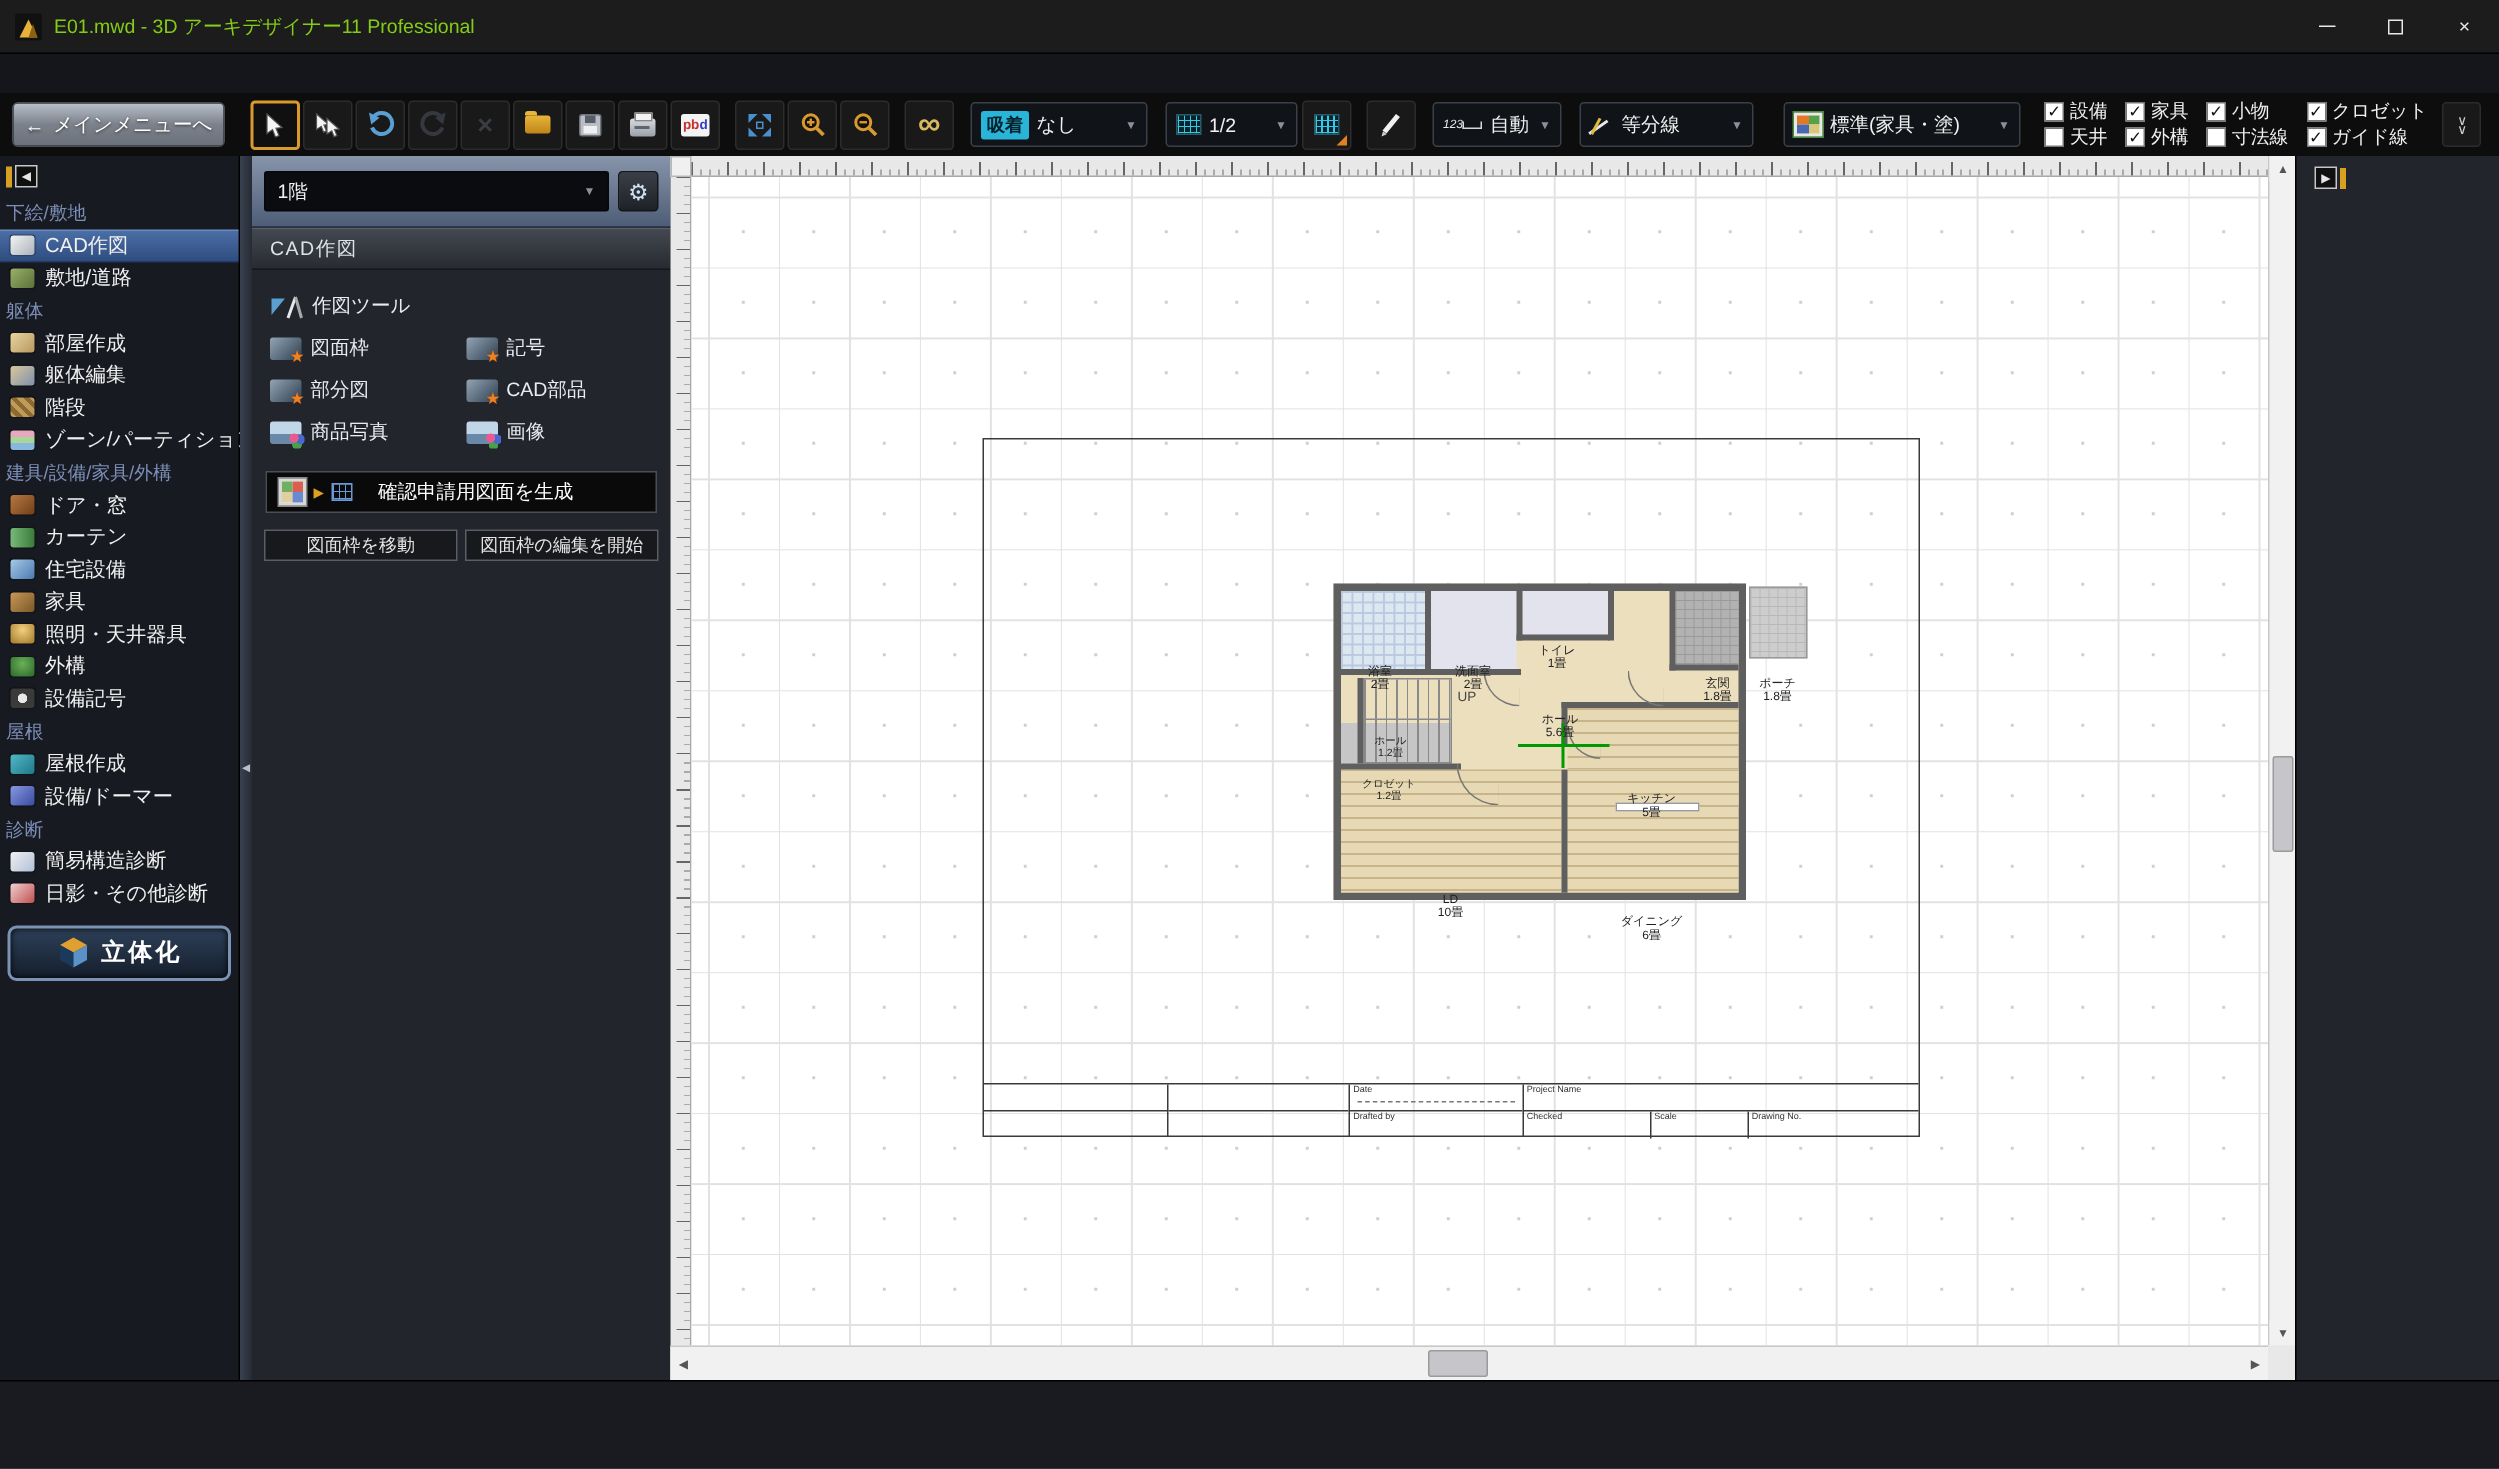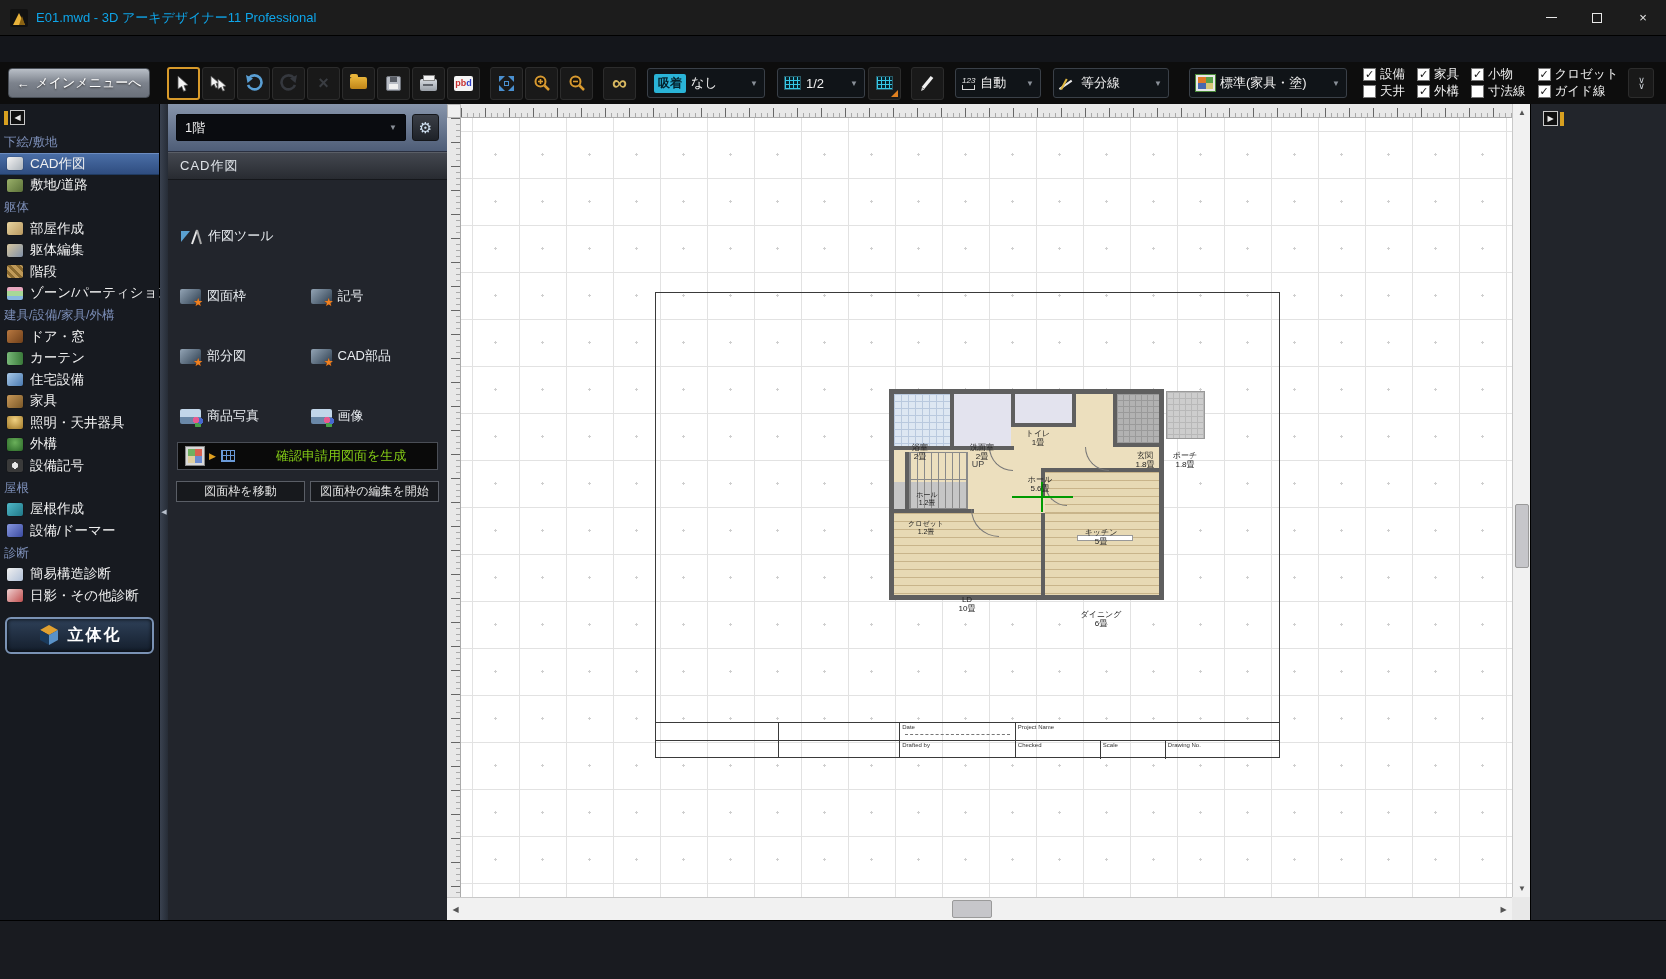--- a/index.html
+++ b/index.html
@@ -4,21 +4,21 @@
 <style>
   * { box-sizing: border-box; margin: 0; padding: 0; }
   html,body { width:1666px; height:979px; background:#14161b; font-family:"Liberation Sans","DejaVu Sans",sans-serif; overflow:hidden; }
   #root { position:relative; width:1666px; height:979px; background:#14161b; }
 
   
   .titlebar { position:absolute; left:0; top:0; width:1666px; height:36px; background:#1c1c1c; display:flex; align-items:center; border-bottom:1px solid #000; }
   .applogo { width:18px; height:18px; margin:0 8px 0 10px; background:#111; border-radius:2px; position:relative; overflow:hidden; }
   .applogo::before { content:""; position:absolute; left:3px; bottom:2px; border-left:6px solid transparent; border-right:6px solid transparent; border-bottom:12px solid #e8b23a; }
   .applogo::after { content:""; position:absolute; left:9px; bottom:2px; border-left:3px solid transparent; border-right:3px solid transparent; border-bottom:9px solid #8a6212; }
-  .wtitle { color:#0ea5e9; font-size:13px; }
+  .wtitle { color:#84cc16; font-size:13px; }
   .wctrls { margin-left:auto; display:flex; height:36px; }
   .wbtn { width:46px; height:36px; display:flex; align-items:center; justify-content:center; color:#e8e8e8; font-size:13px; }
   .minbar { width:11px; height:1px; background:#e8e8e8; }
   .maxbox { width:10px; height:10px; border:1px solid #e8e8e8; }
 
   
   .menubar { position:absolute; left:0; top:36px; width:1666px; height:26px; background:#1f1f1f; display:flex; align-items:center; padding-left:10px; border-bottom:1px solid #000; }
   .menuitem { color:#f0f0f0; font-size:13px; padding:0 11px; height:26px; display:flex; align-items:center; cursor:default; }
 
   
@@ -40,21 +40,21 @@
   .printer-icon::after { content:""; position:absolute; left:3px; top:5px; width:10px; height:2px; background:#60646c; }
   .pbd-icon { width:19px; height:15px; background:#f4f4f4; border-radius:2px; display:flex; align-items:center; justify-content:center; font-size:9px; font-weight:bold; }
   .pbd-icon .r { color:#c83030; } .pbd-icon .b { color:#3040c8; }
   .field { height:30px; background:#101418; border:1px solid #3a4048; border-radius:3px; display:flex; align-items:center; padding:0 6px; gap:5px; margin:0 2px; }
   .field .val { color:#f0f0f0; font-size:13px; }
   .drop { color:#8a9098; font-size:8px; margin-left:auto; }
   .snapbadge { background:#2ab4d8; color:#04222c; font-size:12px; font-weight:bold; padding:1px 4px; border-radius:2px; }
   .gridico { width:17px; height:14px; background:#06242c; border:1px solid #2a5a66; background-image:repeating-linear-gradient(90deg,#35c8e8 0 1px,transparent 1px 4px),repeating-linear-gradient(0deg,#35c8e8 0 1px,transparent 1px 4px); }
   .gridico.editpen::after { content:""; position:absolute; right:2px; bottom:2px; border-left:7px solid transparent; border-bottom:7px solid #e08020; }
   .penbtn svg { display:block; }
-  .b123 { display:flex; flex-direction:column; align-items:center; color:#e8e8e8; }
+  .b123 { display:flex; align-items:center; color:#e8e8e8; }
   .b123 .n { font-size:8px; font-style:italic; line-height:1; }
   .b123 .u { width:13px; height:5px; border:1px solid #d8d8d8; border-top:none; }
   .eqico { width:16px; height:13px; position:relative; }
   .eqico::before { content:""; position:absolute; left:0; bottom:0; width:15px; height:2px; background:#e8e8e8; transform:rotate(-35deg); transform-origin:left bottom; }
   .eqico::after { content:""; position:absolute; left:2px; bottom:0; width:12px; height:2px; background:#e0b840; transform:rotate(-62deg); transform-origin:left bottom; }
   .styleico { width:19px; height:16px; background:#fff; border:2px solid #e8e8e8; outline:1px solid #4a8a3a; display:grid; grid-template-columns:1fr 1fr; grid-template-rows:1fr 1fr; }
   .styleico i:nth-child(1){background:#e07828;} .styleico i:nth-child(2){background:#58a048;} .styleico i:nth-child(3){background:#4868b0;} .styleico i:nth-child(4){background:#d8c878;}
   .cbarea { display:flex; gap:12px; margin-left:14px; }
   .cbcol { display:flex; flex-direction:column; gap:2px; }
   .cb { display:flex; align-items:center; gap:4px; height:15px; }
@@ -75,33 +75,33 @@
   .to3d { margin:10px 5px 0; height:37px; border:2px solid #7a92b4; border-radius:6px; background:linear-gradient(#2e4058,#141e2c); display:flex; align-items:center; justify-content:center; gap:8px; color:#fff; font-size:16px; font-weight:bold; letter-spacing:2px; box-shadow:0 0 4px #000 inset; }
 
   
   .splitter { position:absolute; left:160px; top:104px; width:8px; height:816px; background:linear-gradient(90deg,#3a4250,#262c36); color:#b8c0cc; font-size:7px; display:flex; align-items:center; justify-content:center; }
   .toolpanel { position:absolute; left:168px; top:104px; width:279px; height:816px; background:#22252c; }
   .floorbar { height:48px; background:linear-gradient(#8795ab,#4e5d77); display:flex; align-items:center; padding:0 8px; gap:6px; border-bottom:1px solid #2a3040; }
   .floorsel { flex:1; height:27px; background:#0a0c10; border:1px solid #06080c; border-radius:2px; color:#f0f0f0; font-size:13px; display:flex; align-items:center; padding:0 8px; }
   .gearbtn { width:27px; height:27px; background:linear-gradient(#3a3e46,#1e2228); border:1px solid #14161a; border-radius:3px; color:#cfe0f0; font-size:15px; display:flex; align-items:center; justify-content:center; }
   .cadheader { height:28px; background:linear-gradient(#43474f,#282b31); border-top:1px solid #5a5e66; border-bottom:1px solid #15171b; color:#dfe3e8; font-size:13px; display:flex; align-items:center; padding-left:12px; letter-spacing:1px; }
   .toollist { padding:10px 6px 4px 12px; }
-  .trow { display:flex; height:28px; align-items:center;margin-top:32px; }
+  .trow { display:flex; height:28px; align-items:center; }
   .tool { display:flex; align-items:center; gap:6px; width:50%; color:#e8ecf0; font-size:13px; white-space:nowrap; }
   .fico { width:21px; height:15px; border-radius:2px; background:linear-gradient(135deg,#93a4b5,#2e3f50); position:relative; flex:none; }
   .fico .star { position:absolute; right:-2px; bottom:-4px; color:#f08020; font-size:11px; line-height:1; text-shadow:0 0 1px #803800; }
   .pico { width:21px; height:15px; border-radius:2px; background:linear-gradient(#c2d6ea 0 55%,#6a88a8 55%); position:relative; flex:none; }
   .pico::after { content:""; position:absolute; right:-2px; bottom:-3px; width:10px; height:10px; background:radial-gradient(circle at 30% 30%,#e85a90 3px,transparent 3.2px),radial-gradient(circle at 75% 40%,#4868d0 3px,transparent 3.2px),radial-gradient(circle at 50% 78%,#48a048 3px,transparent 3.2px); }
   .compico { flex:none; }
   .genbtn { margin:8px 9px 0; height:28px; background:#0a0a0a; border:1px solid #4a4e56; display:flex; align-items:center; padding:0 8px; gap:5px; }
   .genico { width:18px; height:18px; background:#fff; border:2px solid #d8d8d8; outline:1px solid #888; display:grid; grid-template-columns:1fr 1fr; grid-template-rows:1fr 1fr; }
   .genico i:nth-child(1){background:#70b060;} .genico i:nth-child(2){background:#d86050;} .genico i:nth-child(3){background:#e0d0a0;} .genico i:nth-child(4){background:#6a8ad0;}
   .genplay { color:#e0a020; font-size:9px; }
   .gengrid { width:14px; height:12px; border:1px solid #6a9ad8; background-image:repeating-linear-gradient(90deg,#6a9ad8 0 1px,transparent 1px 4px),repeating-linear-gradient(0deg,#6a9ad8 0 1px,transparent 1px 5px); }
-  .genlabel { color:#84cc16; font-size:13px; margin-left:36px; }
+  .genlabel { color:#ffffff; font-size:13px; margin-left:12px; }
   .framerow { display:flex; gap:5px; margin:11px 8px 0; }
   .fbtn { flex:1; height:21px; background:#17191d; border:1px solid #5a5e66; color:#e4e4e4; font-size:12px; display:flex; align-items:center; justify-content:center; white-space:nowrap; }
 
   
   .canvas { position:absolute; left:447px; top:104px; width:1083px; height:816px; background:#e8e8e8; }
   .rcorner { position:absolute; left:0; top:0; width:14px; height:14px; background:#f0f0f0; border:1px solid #b8b8b8; }
   .hruler { position:absolute; left:14px; top:0; width:1051px; height:14px; background:linear-gradient(#fdfdfd,#e6e6e6); border-bottom:1px solid #aaa; background-image:repeating-linear-gradient(to right,#666 0 1px,transparent 1px 24px),repeating-linear-gradient(to right,#aaa 0 1px,transparent 1px 6px); background-size:100% 9px,100% 4px; background-position:left bottom,left bottom; background-repeat:no-repeat; }
   .vruler { position:absolute; left:0; top:14px; width:14px; height:779px; background:linear-gradient(90deg,#fdfdfd,#e6e6e6); border-right:1px solid #aaa; background-image:repeating-linear-gradient(to bottom,#666 0 1px,transparent 1px 24px),repeating-linear-gradient(to bottom,#aaa 0 1px,transparent 1px 6px); background-size:9px 100%,4px 100%; background-position:right top,right top; background-repeat:no-repeat; }
   .drawing { position:absolute; left:14px; top:14px; width:1051px; height:779px; background:#fff;
     background-image:

